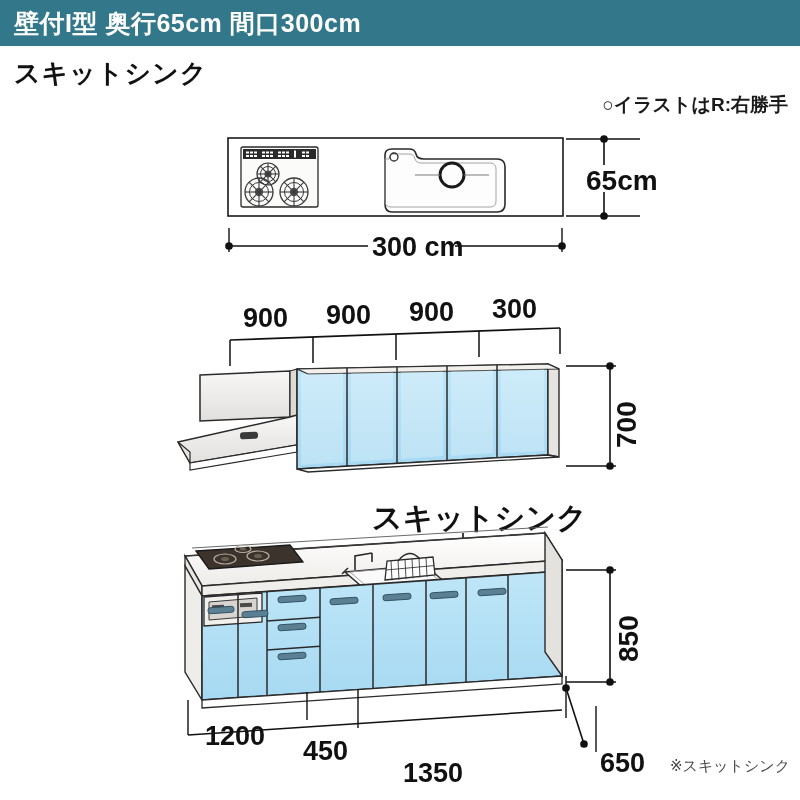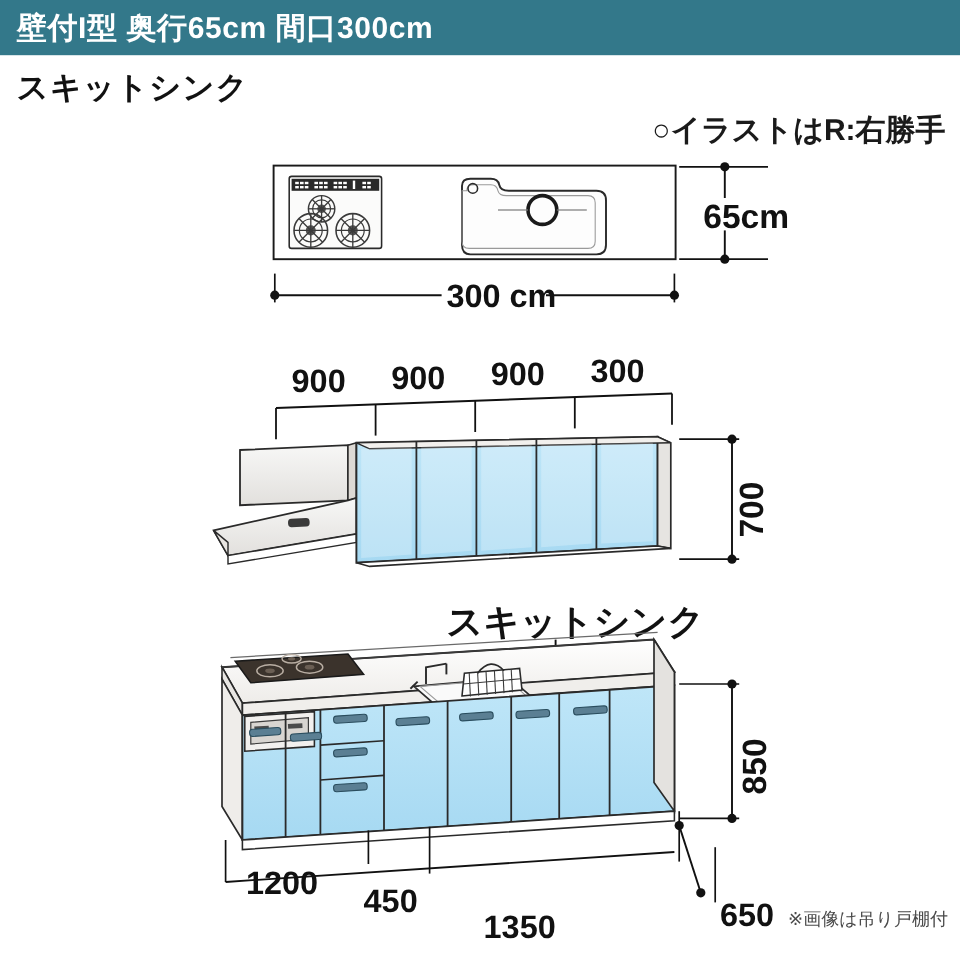--- a/index.html
+++ b/index.html
@@ -20,21 +20,21 @@
     color:#ffffff;font-size:25px;font-weight:700;letter-spacing:.5px;
     padding-left:14px;white-space:nowrap;
   }
   .plan-title{
     position:absolute;left:14px;top:56px;
     font-size:26px;font-weight:700;letter-spacing:1px;color:#111;
     white-space:nowrap;
   }
   .hand-note{
     position:absolute;right:12px;top:92px;
-    font-size:25px;font-weight:700;color:#1a1a1a;white-space:nowrap;
+    font-size:19px;font-weight:700;color:#1a1a1a;white-space:nowrap;
   }
   .footnote{
     position:absolute;right:10px;top:757px;
     font-size:15px;color:#4a4a4a;white-space:nowrap;
   }
 
   
   .layer{position:absolute;left:0;top:0;width:800px;height:800px;
          overflow:visible;pointer-events:none;}
   .layer *{pointer-events:auto;}
@@ -53,21 +53,21 @@
 <div class="canvas">
 
   <div class="header-bar">
     <div class="header-title">壁付I型 奥行65cm 間口300cm</div>
   </div>
 
   <div class="plan-title">スキットシンク</div>
 
   <div class="hand-note">○イラストはR:右勝手</div>
 
-  <div class="footnote">※画像は吊り戸棚付</div>
+  <div class="footnote">※スキットシンク</div>
 
   <svg class="layer" viewBox="0 0 800 800">
     <defs>
       <linearGradient id="gBlue" x1="0" y1="0" x2="0" y2="1">
         <stop offset="0%" stop-color="#bfe6f8"></stop>
         <stop offset="100%" stop-color="#a6d9f2"></stop>
       </linearGradient>
       <linearGradient id="gCounter" x1="0" y1="0" x2="0" y2="1">
         <stop offset="0%" stop-color="#ffffff"></stop>
         <stop offset="100%" stop-color="#eeece9"></stop>

